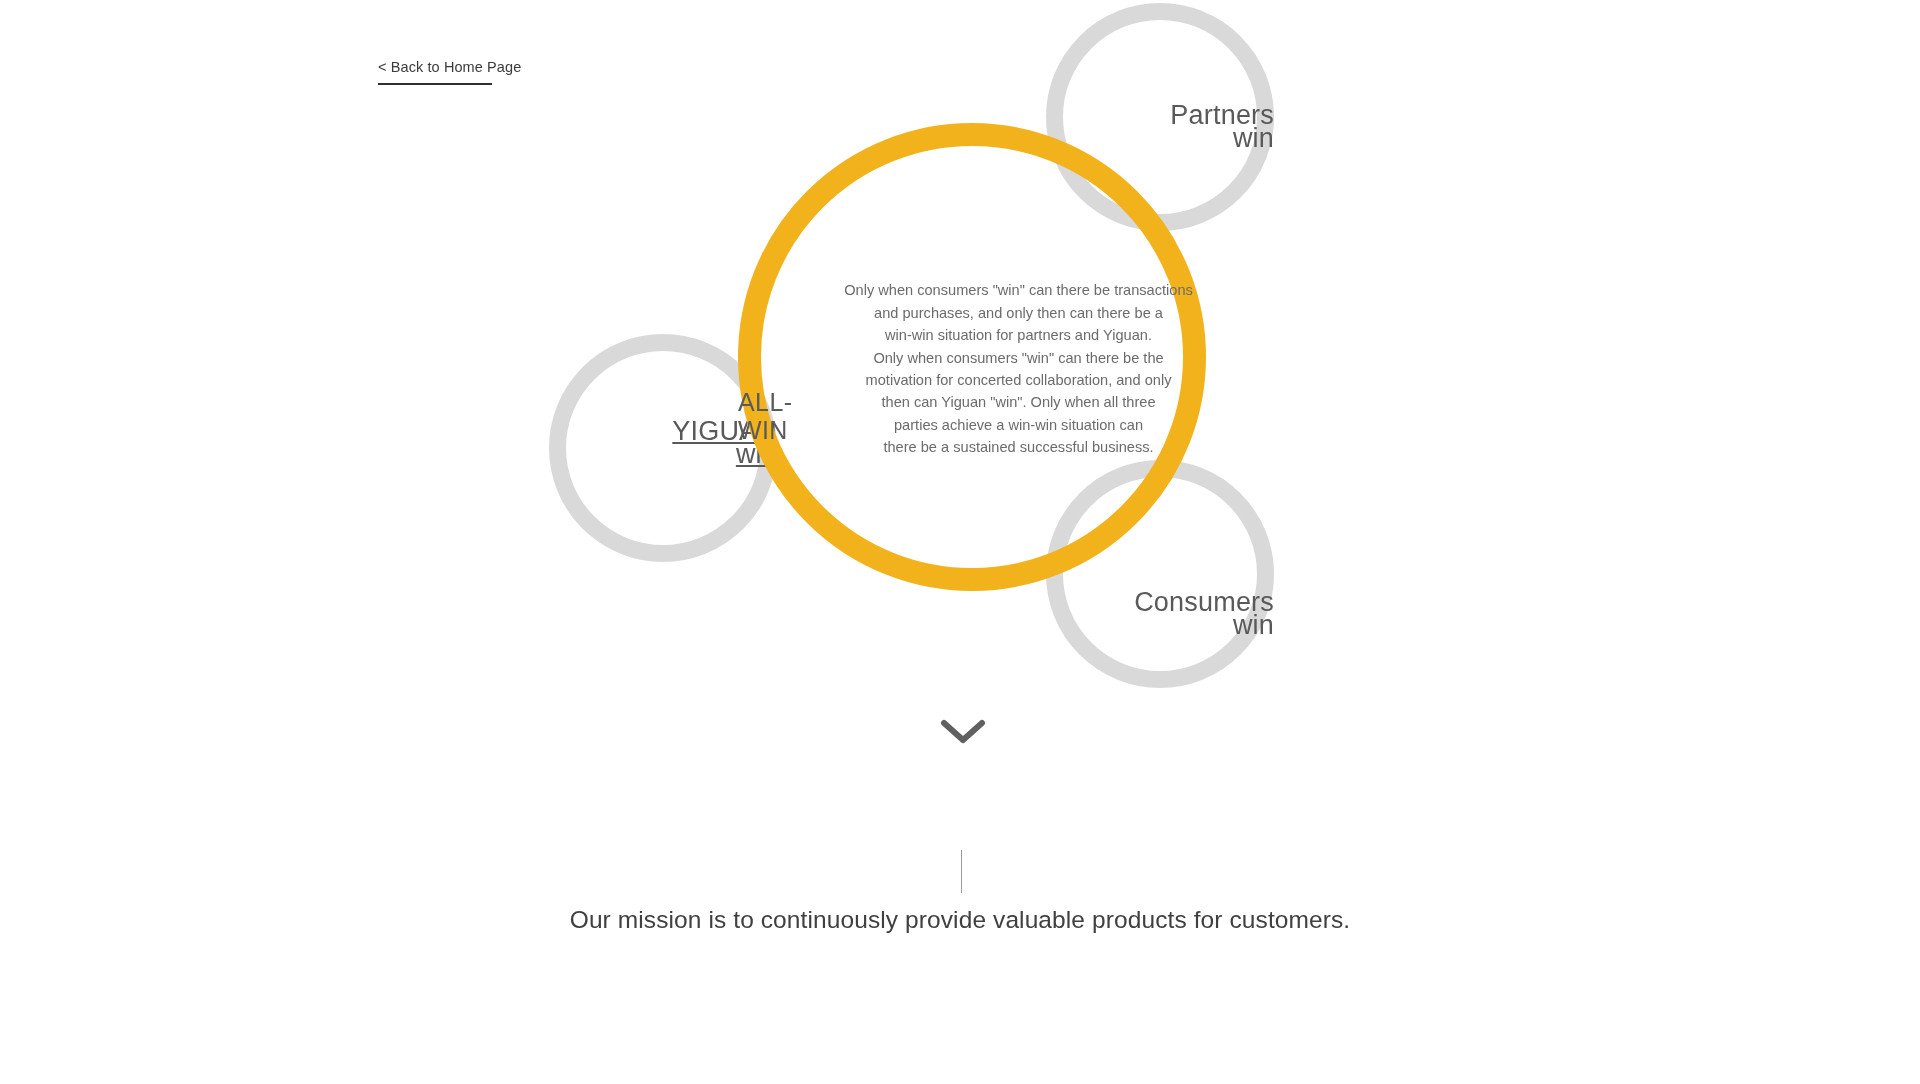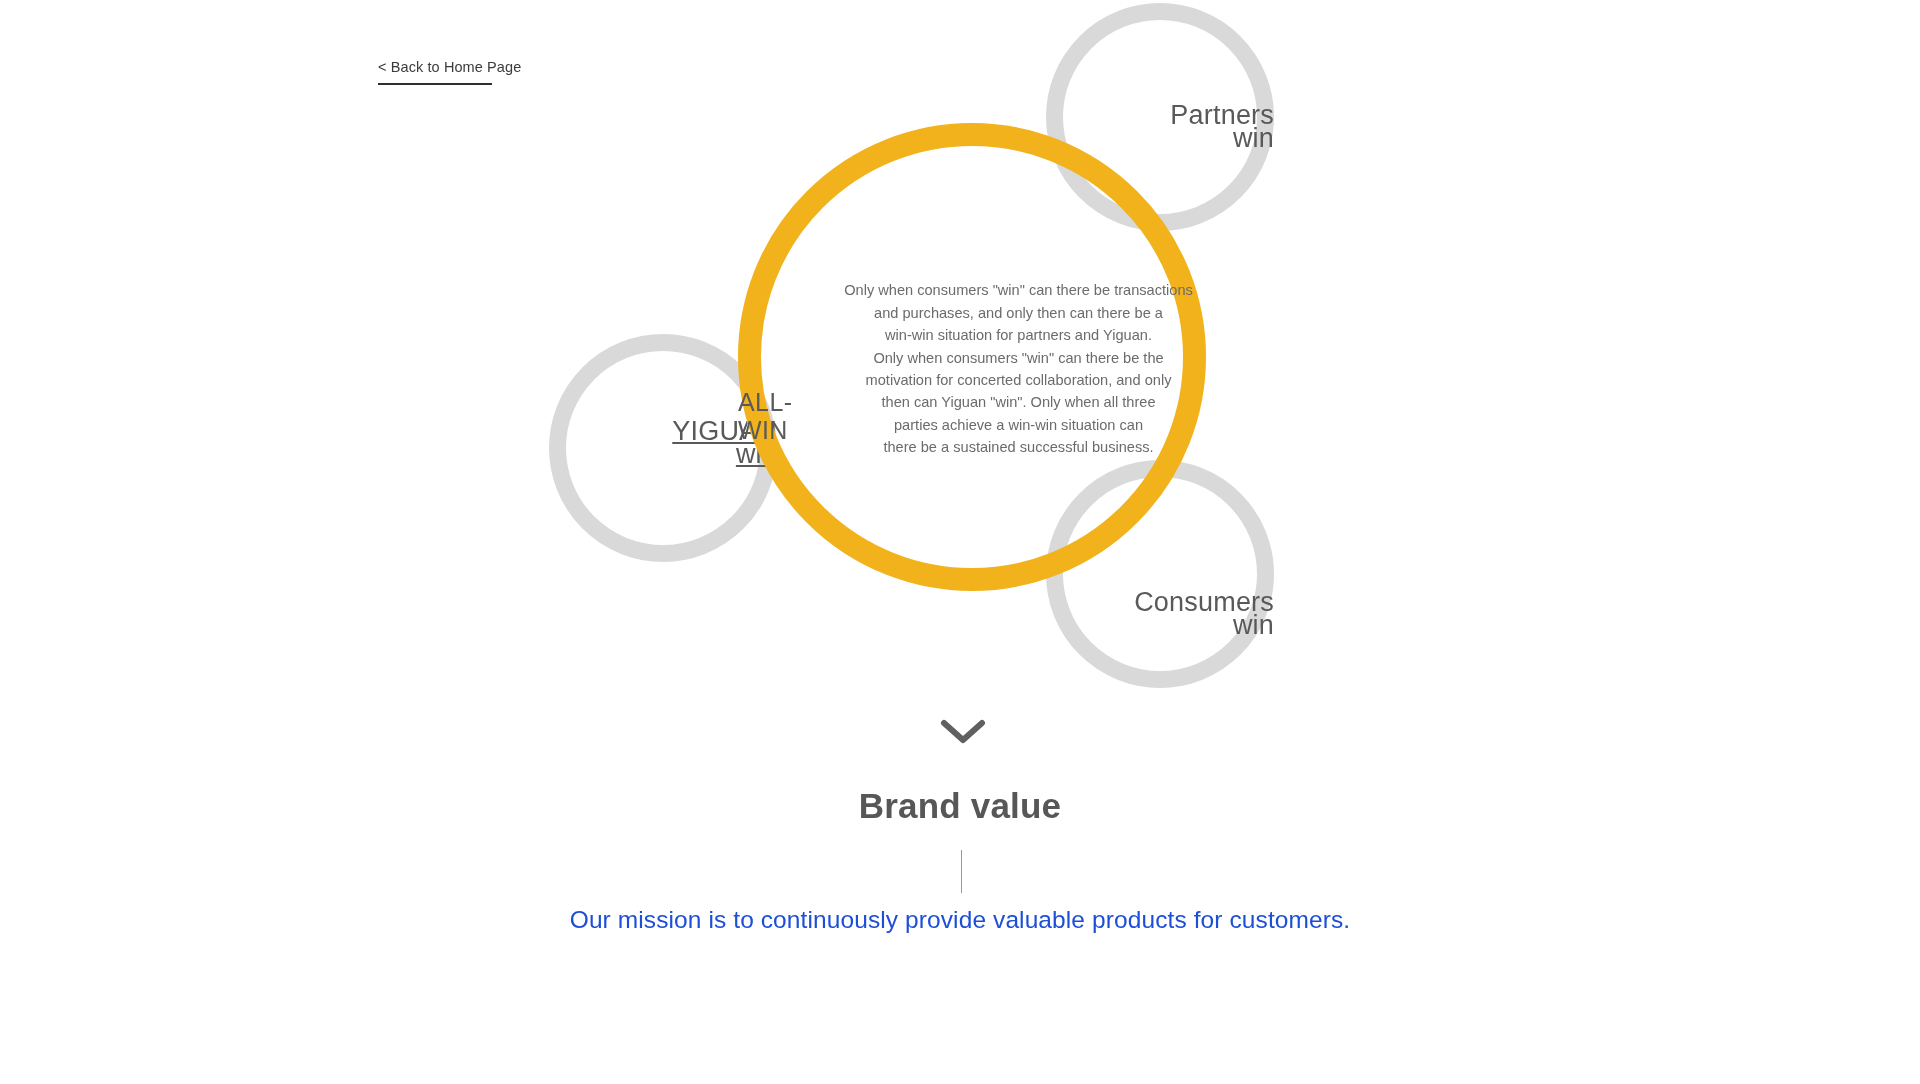--- a/index.html
+++ b/index.html
@@ -159,21 +159,21 @@
     background: #9a9a9a;
   }
 
   .brand-mission {
     position: absolute;
     left: 0;
     top: 906px;
     width: 1920px;
     text-align: center;
     font-size: 24.5px;
-    color: #1d4ed8;
+    color: #404040;
     letter-spacing: 0.1px;
   }
 </style>
 </head>
 <body>
 
 <div class="page">
 
   <a class="back-link" href="#">
     <span class="back-link-label">&lt; Back to Home Page</span>
@@ -213,19 +213,18 @@
 there be a sustained successful business.</div>
     </div>
   </div>
 
   <div class="chevron">
     <svg width="46" height="34" viewBox="0 0 46 34" aria-hidden="true">
       <path d="M4 8 L23 25 L42 8" fill="none" stroke="#606060" stroke-width="6" stroke-linecap="round" stroke-linejoin="round"></path>
     </svg>
   </div>
 
-  <div class="brand-title">Brand value</div>
 
   <div class="brand-divider"></div>
 
   <div class="brand-mission">Our mission is to continuously provide valuable products for customers.</div>
 
 </div>
 
 </body></html>

